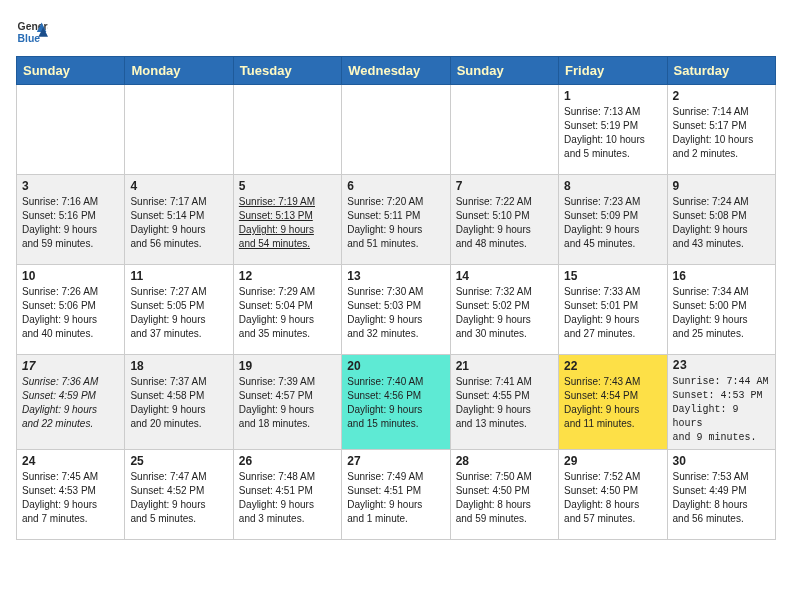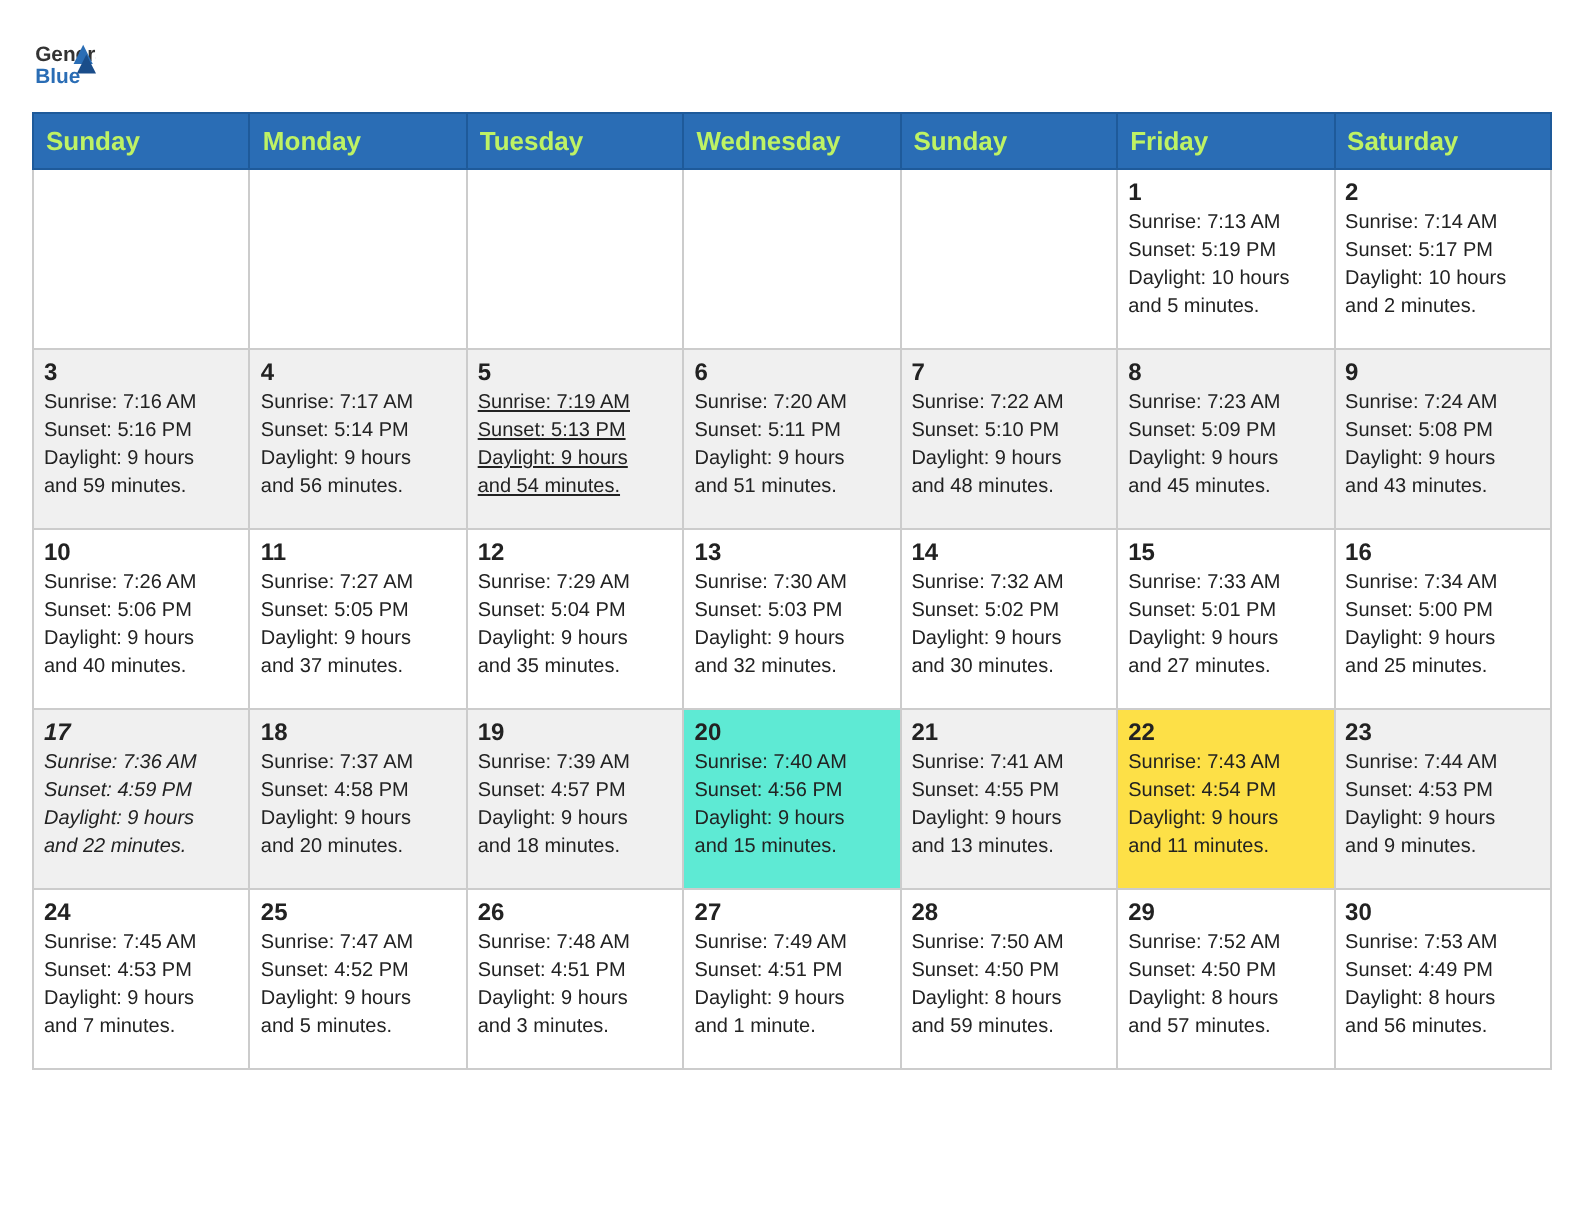--- a/index.html
+++ b/index.html
@@ -37,21 +37,21 @@
       font-size: 16px;
       color: #444;
     }
     .calendar {
       width: 100%;
       border-collapse: collapse;
       table-layout: fixed;
     }
     .calendar th {
       background-color: #2a6db5;
-      color: #bef264;
+      color: #fef9c3;
       text-align: left;
       padding: 6px 6px;
       font-size: 13px;
       font-weight: bold;
       border: 1px solid #1e5a9a;
     }
     .calendar td {
       vertical-align: top;
       border: 1px solid #ccc;
       padding: 4px 5px;
@@ -268,21 +268,21 @@
 Daylight: 9 hours
 and 13 minutes.</div>
         </td>
         <td style="background: #fde047;">
           <span class="day-number">22</span>
           <div class="day-info" style="white-space: pre-line;">Sunrise: 7:43 AM
 Sunset: 4:54 PM
 Daylight: 9 hours
 and 11 minutes.</div>
         </td>
-        <td style="background: rgb(240, 240, 240);">
+        <td style="background: rgb(240, 240, 240); font-family: Liberation Mono, monospace;">
           <span class="day-number">23</span>
           <div class="day-info" style="white-space: pre-line;">Sunrise: 7:44 AM
 Sunset: 4:53 PM
 Daylight: 9 hours
 and 9 minutes.</div>
         </td>
       </tr>
       <tr>
         <td>
           <span class="day-number">24</span>

